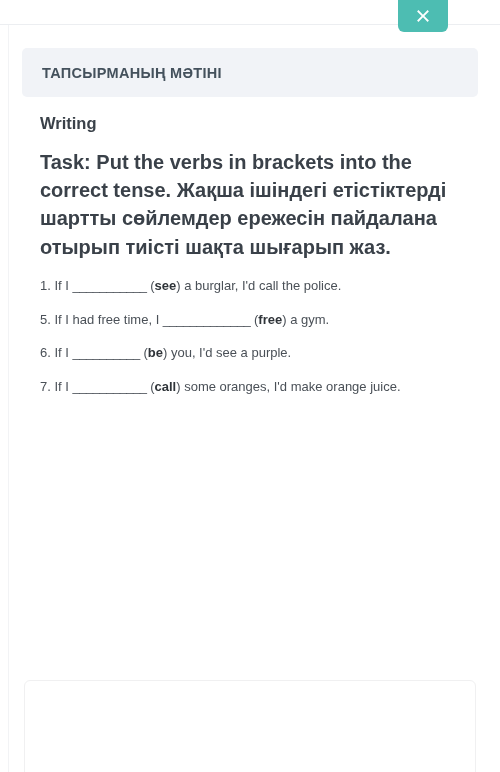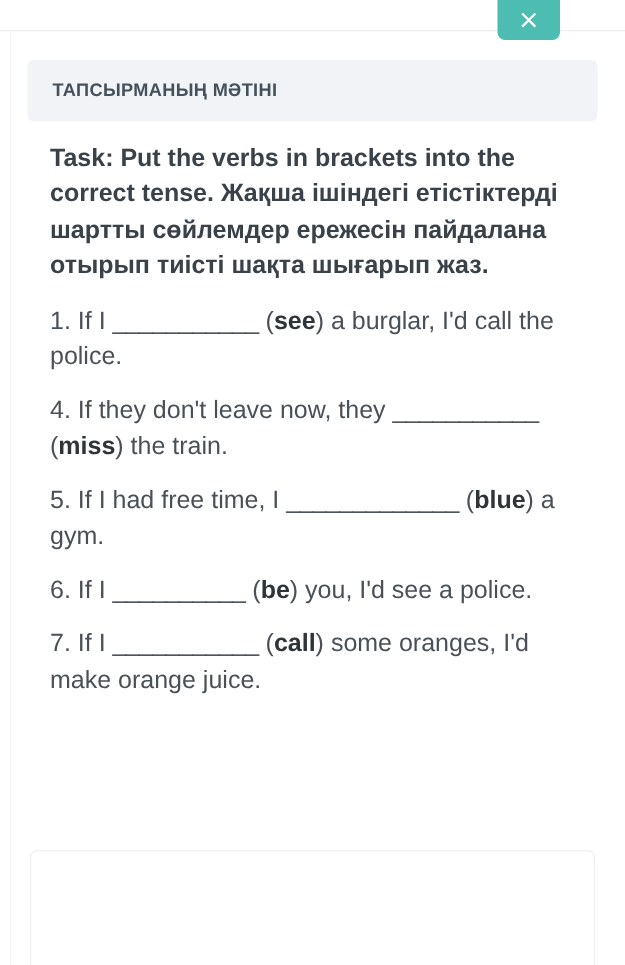--- a/index.html
+++ b/index.html
@@ -101,21 +101,21 @@
 
   .task-intro {
     font-size: 20px;
     font-weight: bold;
     color: #3a4149;
     margin: 0 0 16px 0;
     line-height: 1.42;
   }
 
   .q {
-    font-size: 20px;
+    font-size: 13px;
     color: #4a5057;
     margin: 0 0 15px 0;
     line-height: 1.42;
   }
   .q b { color: #2f3439; font-weight: bold; }
   .blank {
     letter-spacing: -0.5px;
     color: #4a5057;
   }
 
@@ -145,25 +145,25 @@
         <path d="M3.4 2.1 L8 6.7 L12.6 2.1 L13.9 3.4 L9.3 8 L13.9 12.6 L12.6 13.9 L8 9.3 L3.4 13.9 L2.1 12.6 L6.7 8 L2.1 3.4 Z" fill="#ffffff"></path>
       </svg>
     </span>
   </button>
 
   <div class="title-band">
     <div class="title-text">ТАПСЫРМАНЫҢ МӘТІНІ</div>
   </div>
 
   <div class="content">
+    <h2 class="section-heading">Writing</h2>
     <p class="task-intro">Task: Put the verbs in brackets into the correct tense. Жақша ішіндегі етістіктерді шартты сөйлемдер ережесін пайдалана отырып тиісті шақта шығарып жаз.</p>
     <div id="question-list">
         <p class="q"><span>1. </span><span>If I </span><span class="blank">___________</span><span> (<b>see</b>)</span><span> a burglar, I'd call the police.</span></p>
-        <p class="q"><span>4. </span><span>If they don't leave now, they </span><span class="blank">___________</span><span> (<b>miss</b>)</span><span> the train.</span></p>
-        <p class="q"><span>5. </span><span>If I had free time, I </span><span class="blank">_____________</span><span> (<b>blue</b>)</span><span> a gym.</span></p>
-        <p class="q"><span>6. </span><span>If I </span><span class="blank">__________</span><span> (<b>be</b>)</span><span> you, I'd see a police.</span></p>
+        <p class="q"><span>5. </span><span>If I had free time, I </span><span class="blank">_____________</span><span> (<b>free</b>)</span><span> a gym.</span></p>
+        <p class="q"><span>6. </span><span>If I </span><span class="blank">__________</span><span> (<b>be</b>)</span><span> you, I'd see a purple.</span></p>
         <p class="q"><span>7. </span><span>If I </span><span class="blank">___________</span><span> (<b>call</b>)</span><span> some oranges, I'd make orange juice.</span></p>
       </div>
   </div>
 
   <div class="answer-box"></div>
 
 </div>
 
 </body></html>

